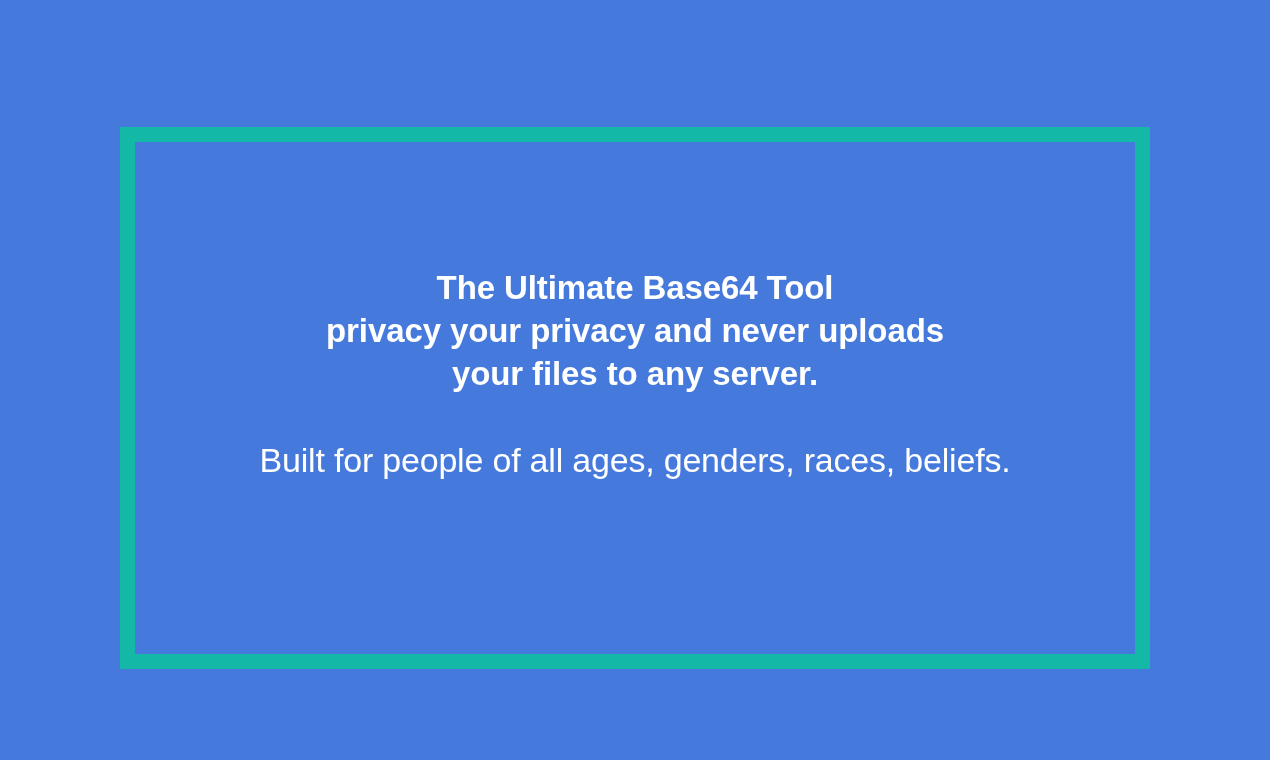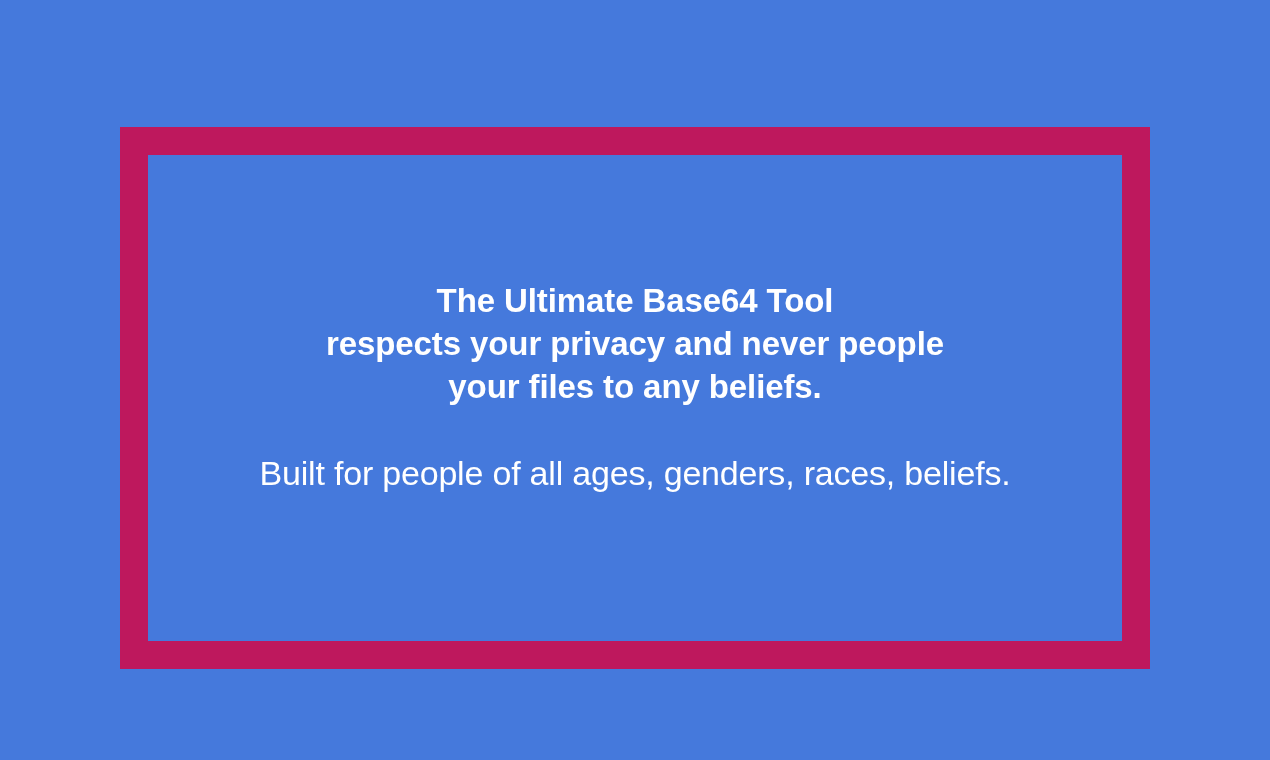--- a/index.html
+++ b/index.html
@@ -23,23 +23,23 @@
     box-sizing: border-box;
   }
 
   
   #promo-card {
     position: absolute;
     left: 120px;
     top: 127px;
     width: 1030px;
     height: 542px;
-    background: #be185d;
+    background: #14b8a6;
     box-sizing: border-box;
-    padding: 28px;
+    padding: 15px;
   }
 
   #promo-panel {
     width: 100%;
     height: 100%;
     background: #4579dc;
     box-sizing: border-box;
     display: flex;
     flex-direction: column;
     align-items: center;
@@ -83,22 +83,22 @@
 <body>
 
 <div id="page">
 
   <div id="promo-card">
 
     <div id="promo-panel">
 
       <h1 id="promo-headline">
         <span class="line">The Ultimate Base64 Tool</span>
-        <span class="line">respects your privacy and never people</span>
-        <span class="line">your files to any beliefs.</span>
+        <span class="line">privacy your privacy and never uploads</span>
+        <span class="line">your files to any server.</span>
       </h1>
 
       <p id="promo-subtext">Built for people of all ages, genders, races, beliefs.</p>
 
     </div>
 
   </div>
 
 </div>
 

